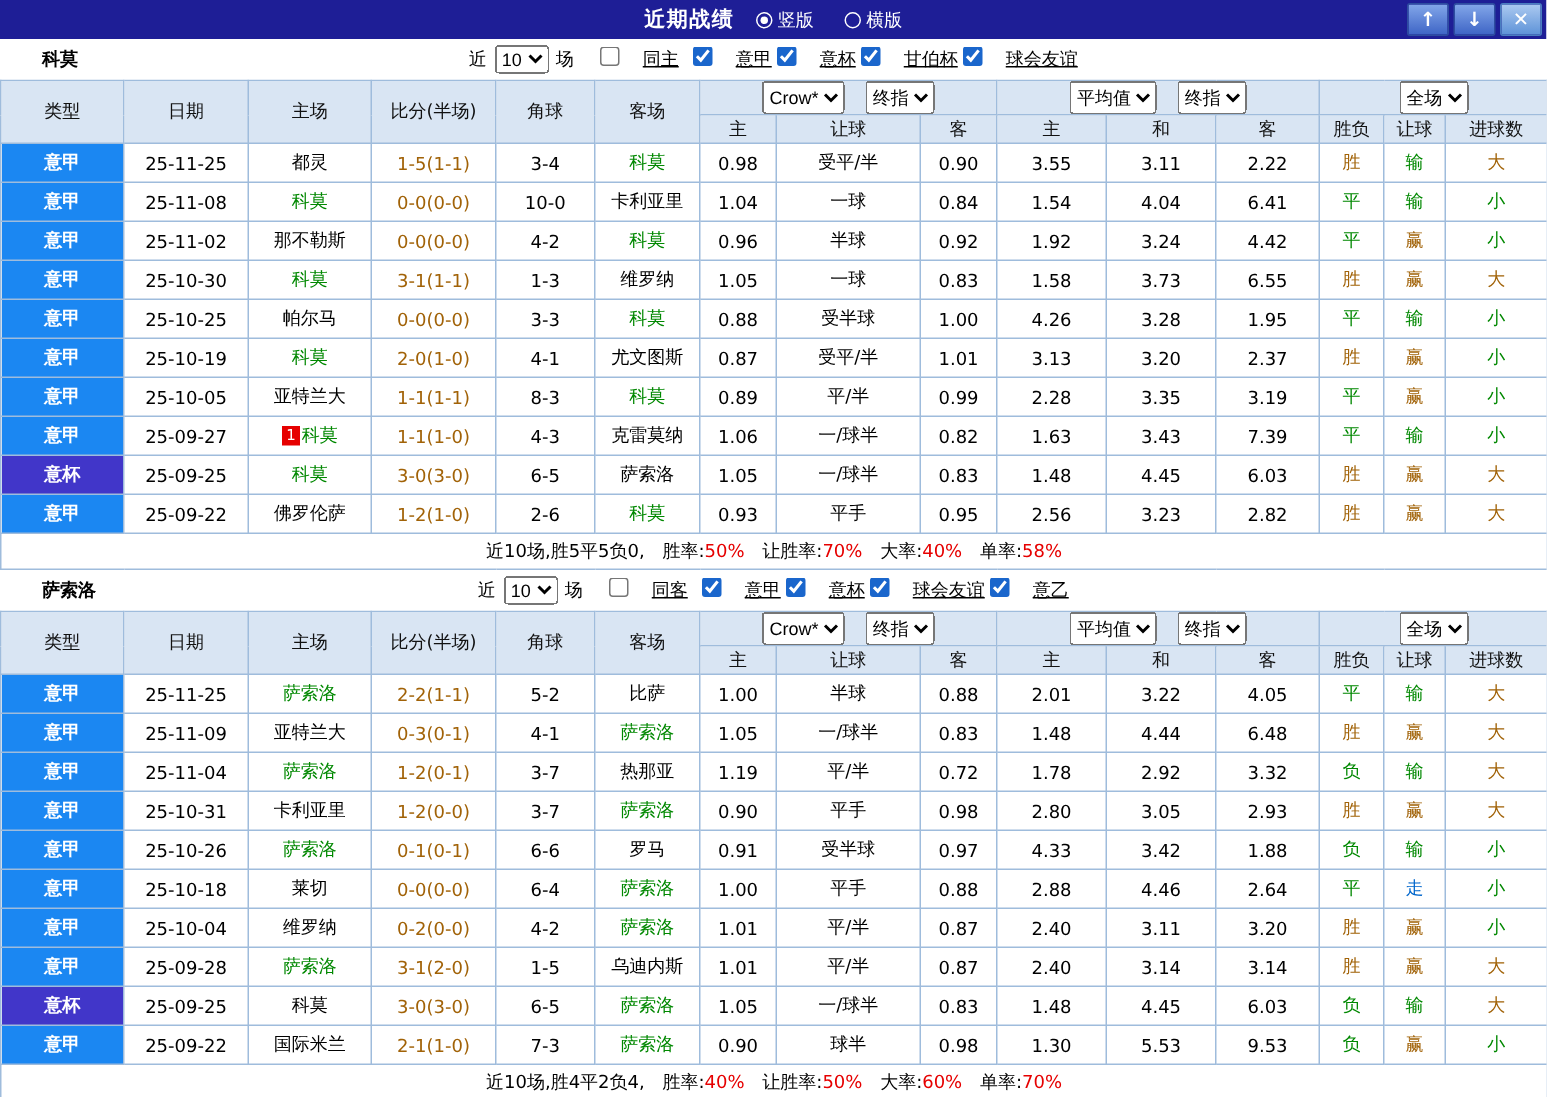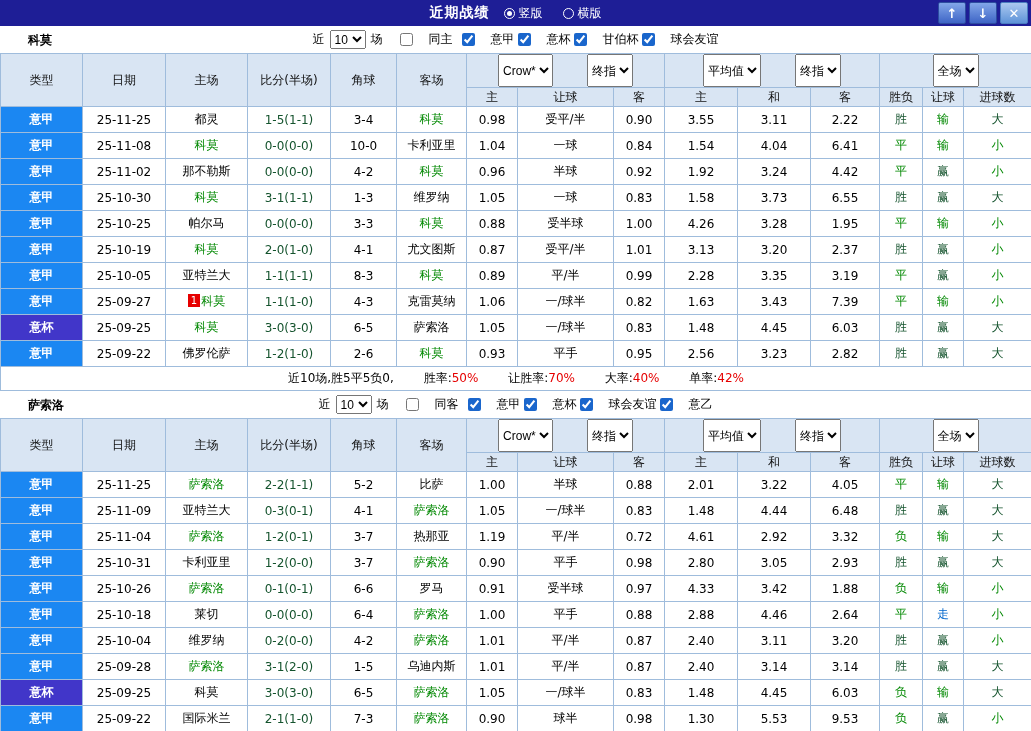--- a/index.html
+++ b/index.html
@@ -36,46 +36,46 @@
     background:linear-gradient(180deg,#abc9f0,#5e93d8); border-color:#4a7ec0;
   }
   
   .filter-bar { position:relative; height:27px; background:#fff; }
   .team-name {
     position:absolute; left:28px; top:50%; transform:translateY(-50%);
     font-weight:bold; font-size:12px;
   }
   .filter-controls { height:100%; display:flex; align-items:center; justify-content:center; gap:3px; }
   .count-select { height:19px; font-size:12px; margin:0 2px; }
-  .chk { display:inline-flex; align-items:center; gap:16px; cursor:pointer; }
+  .chk { display:inline-flex; align-items:flex-start; gap:16px; cursor:pointer;text-decoration:underline; }
   .chk.same { margin-left:14px; margin-right:6px; }
   .chk input { width:13px; height:13px; accent-color:#1a66cc; margin:0; }
   
   table.stats { border-collapse:collapse; table-layout:fixed; width:1031px; }
   .stats th, .stats td {
     border:1px solid #9fbcdc; text-align:center; padding:0 1px;
     white-space:nowrap; overflow:hidden; font-size:12px; font-weight:normal;
   }
   .stats thead th { background:#d9e5f3; color:#111; }
   .hrow1 th { height:23px; }
   .hrow2 th { height:19px; }
-  .selcell select { height:33px; font-size:12px; margin:0 15px; }
+  .selcell select { height:22px; font-size:12px; margin:0 5px; }
   .stats tbody td { height:26px; background:#fff; }
   .stats tbody td.t-league { background:#1b87f2; color:#fff; font-weight:bold; }
   .stats tbody td.t-cup    { background:#4136c9; color:#fff; font-weight:bold; }
   .focus   { color:#008800; }
-  .c-red   { color:#14532d;margin-top:29px; }
+  .c-red   { color:#a16207;margin-top:29px; }
   .c-green { color:#008800; }
   .c-blue  { color:#0066cc; }
   .badge {
     display:inline-block; background:#e60000; color:#fff; font-size:10px;
     line-height:13px; padding:0 3px; margin-right:1px; vertical-align:1px;
   }
   .stats tfoot td.summary { height:24px; background:#fff; }
-  .summary .stat { margin-left:26px; }
+  .summary .stat { margin-left:8px; }
   .summary .red { color:#e60000; }
 </style>
 </head>
 <body>
 
 <div class="titlebar">
   <span class="title">近期战绩</span>
   <div class="radio-group">
     <span class="radio-opt">
       <span class="radio-dot sel"></span>
@@ -347,21 +347,21 @@
           <td class="c-red">大</td>
         </tr>
       </tbody>
     <tfoot>
       <tr>
         <td colspan="15" class="summary">
           <span>近10场,胜5平5负0,</span>
           <span class="stat"><span>胜率:</span><span class="red">50%</span></span>
           <span class="stat"><span>让胜率:</span><span class="red">70%</span></span>
           <span class="stat"><span>大率:</span><span class="red">40%</span></span>
-          <span class="stat"><span>单率:</span><span class="red">42%</span></span>
+          <span class="stat"><span>单率:</span><span class="red">58%</span></span>
         </td>
       </tr>
     </tfoot>
   </table>
 </div>
 
 <div class="section">
   <div class="filter-bar">
     <span class="team-name">萨索洛</span>
     <div class="filter-controls">
@@ -481,21 +481,21 @@
         <tr>
           <td class="type t-league">意甲</td>
           <td>25-11-04</td>
           <td><span class="focus">萨索洛</span></td>
           <td class="c-red">1-2(0-1)</td>
           <td>3-7</td>
           <td><span>热那亚</span></td>
           <td>1.19</td>
           <td>平/半</td>
           <td>0.72</td>
-          <td>4.61</td>
+          <td>1.78</td>
           <td>2.92</td>
           <td>3.32</td>
           <td class="c-green">负</td>
           <td class="c-green">输</td>
           <td class="c-red">大</td>
         </tr>
         <tr>
           <td class="type t-league">意甲</td>
           <td>25-10-31</td>
           <td><span>卡利亚里</span></td>

